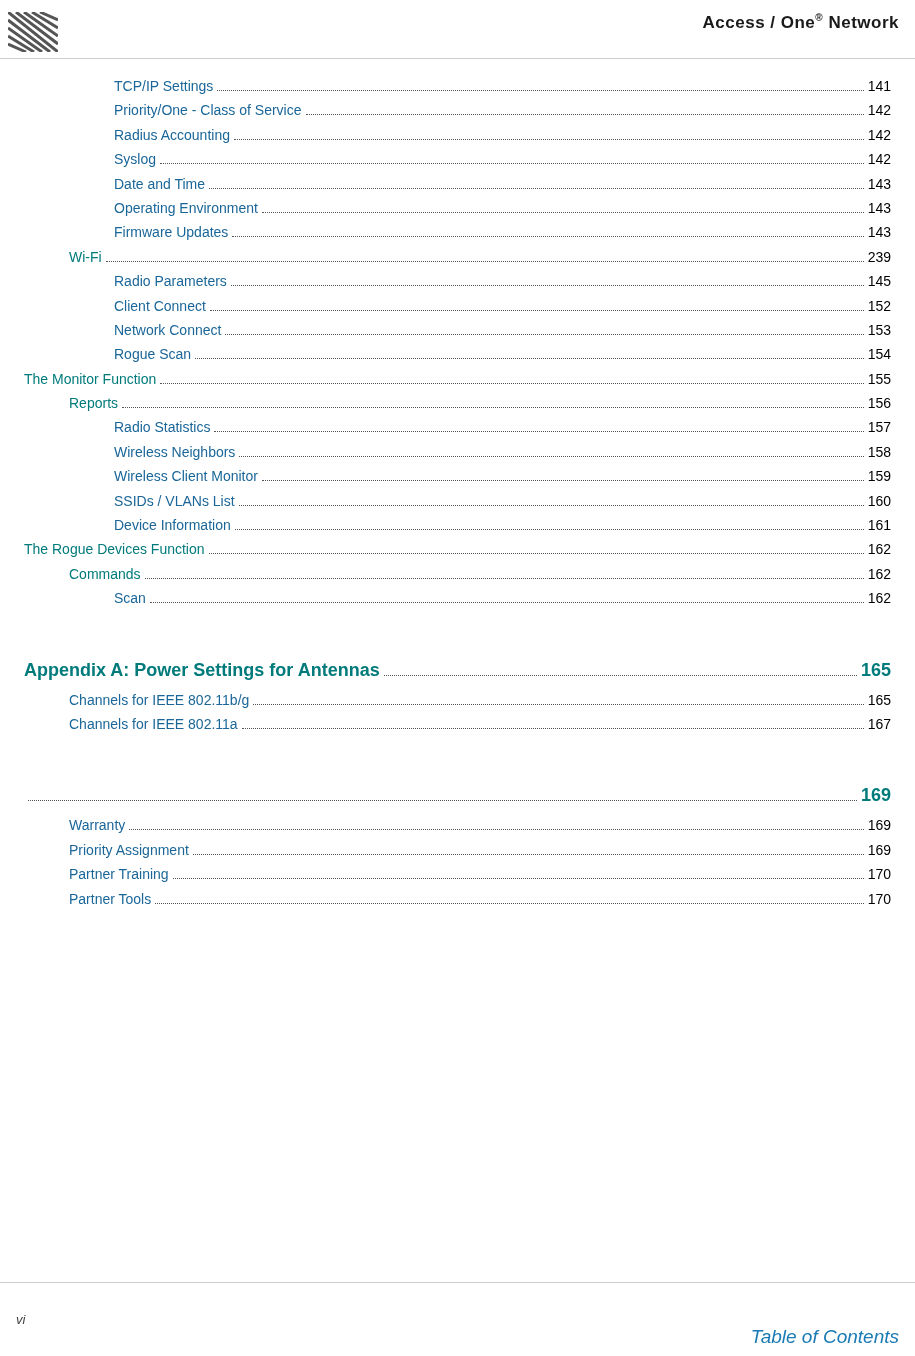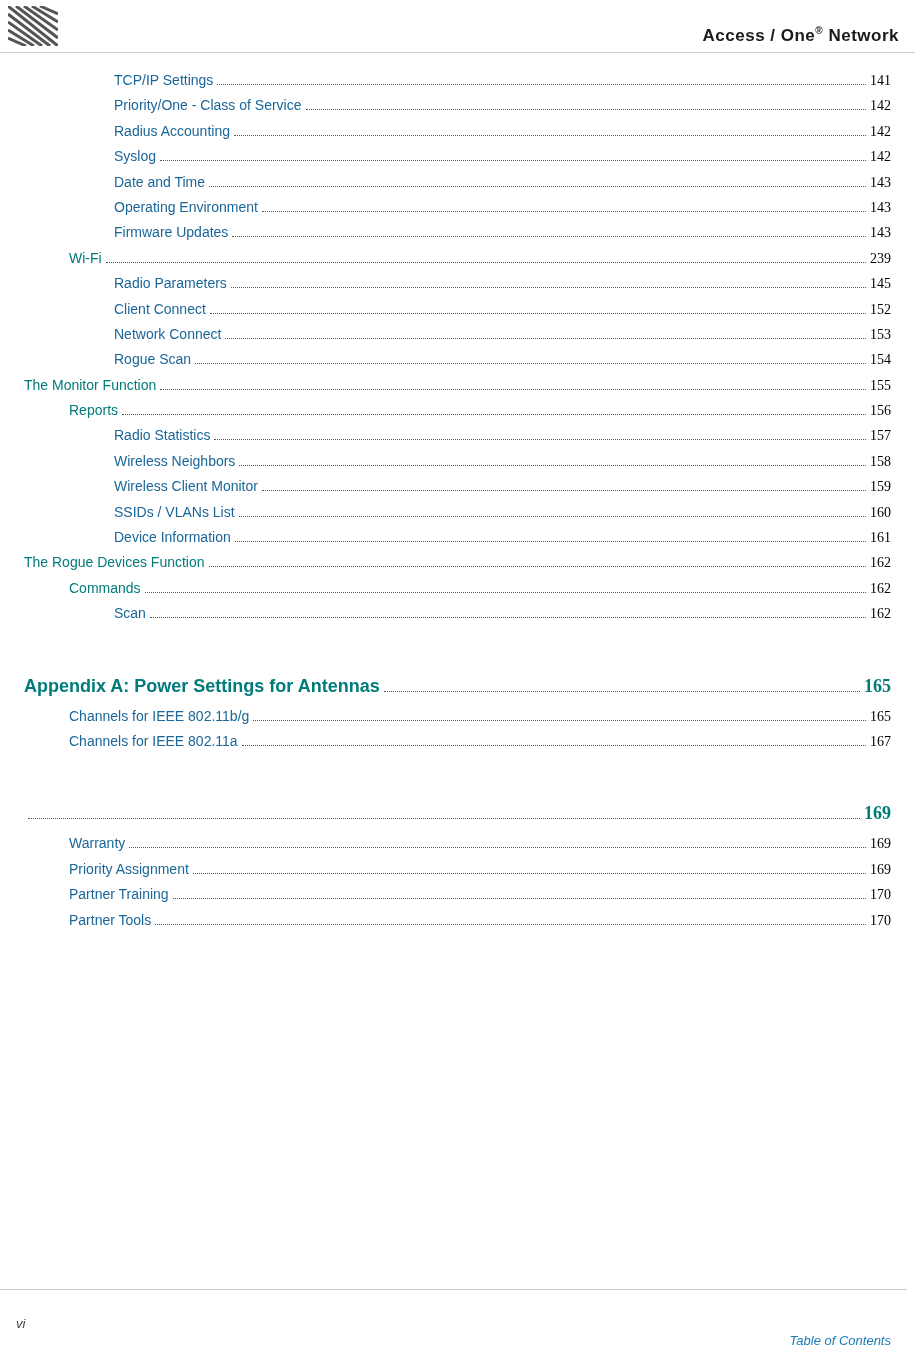--- a/index.html
+++ b/index.html
@@ -10,22 +10,22 @@
       font-family: Arial, Helvetica, sans-serif;
       font-size: 14px;
       color: #000000;
       position: relative;
     }
 
     
     .header {
       display: flex;
       justify-content: space-between;
-      align-items: flex-end;
-      padding: 6px 16px 6px 8px;
+      align-items: flex-start;
+      padding: 12px 16px 6px 8px;
       border-bottom: 1px solid #ccc;
       background: #fff;
     }
     .header-logo {
       width: 50px;
       height: 40px;
     }
     .header-title {
       font-size: 17px;
       font-weight: bold;
@@ -34,34 +34,34 @@
     }
     .header-title sup {
       font-size: 10px;
     }
 
     
     .footer {
       position: absolute;
       bottom: 0;
       left: 0;
-      right: 8px;
+      right: 0;
       display: flex;
       justify-content: space-between;
       align-items: center;
       padding: 8px 16px;
       border-top: 1px solid #ccc;
     }
     .footer-left {
       font-size: 13px;
       color: #444;
       font-style: italic;
     }
     .footer-right {
-      font-size: 13px;
+      font-size: 19px;
       color: #1a7ab5;
       font-style: italic;
       margin-top: 35px;
     }
 
     
     .content {
       padding: 16px 24px 60px 24px;
     }
 
@@ -82,21 +82,20 @@
       flex: 1;
       border-bottom: 1px dotted #555;
       margin: 0 4px 3px 4px;
       min-width: 20px;
     }
 
     .toc-page {
       white-space: nowrap;
       flex-shrink: 0;
       color: #000;
-      font-family: Liberation Serif, serif;
     }
 
     
     .indent-0 { padding-left: 0px; text-align: center; }
     .indent-1 { padding-left: 45px; }
     .indent-2 { padding-left: 90px; justify-content: space-between; }
 
     
     .color-teal { color: #007a7a; }
     .color-blue { color: #1a6699; }

